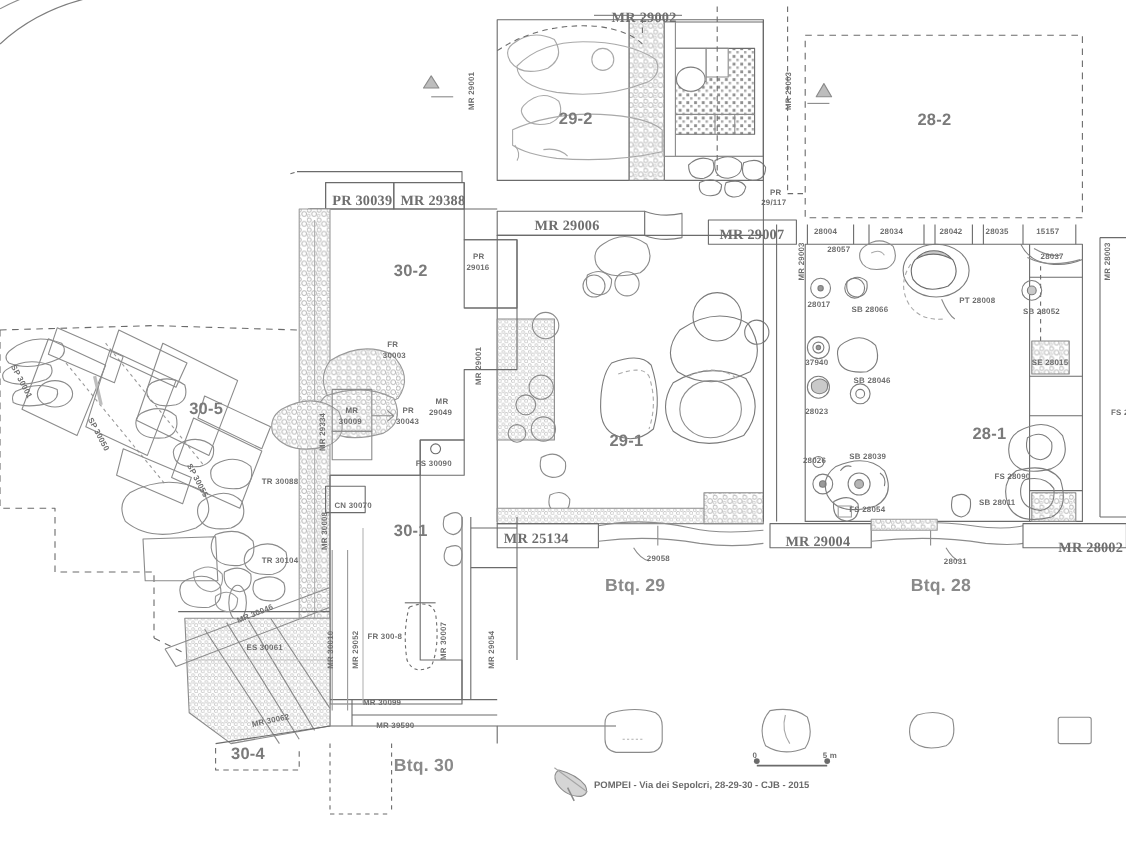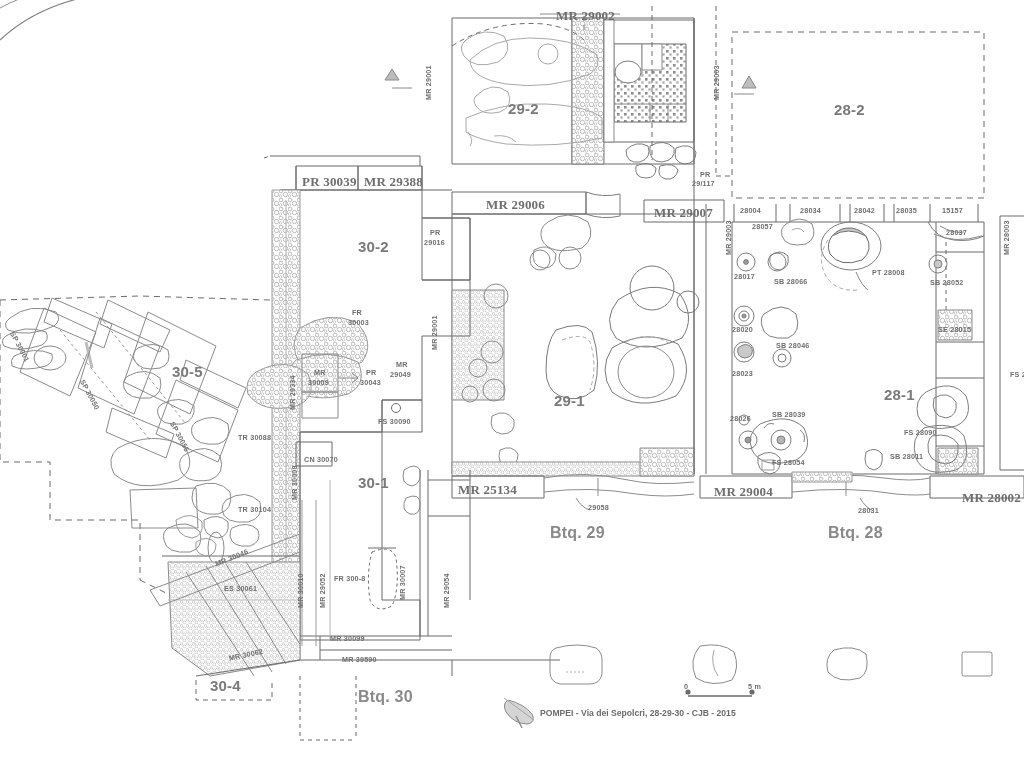--- a/index.html
+++ b/index.html
@@ -395,21 +395,21 @@
   <div class="lbl tiny" style="left:800px;top:206px;">28034</div>
   <div class="lbl tiny" style="left:854px;top:206px;">28042</div>
   <div class="lbl tiny" style="left:896px;top:206px;">28035</div>
   <div class="lbl tiny" style="left:942px;top:206px;">15157</div>
   <div class="lbl tiny" style="left:752px;top:222px;">28057</div>
   <div class="lbl tiny" style="left:946px;top:228px;">28037</div>
   <div class="lbl tiny" style="left:734px;top:272px;">28017</div>
   <div class="lbl tiny" style="left:774px;top:277px;">SB 28066</div>
   <div class="lbl tiny" style="left:872px;top:268px;">PT 28008</div>
   <div class="lbl tiny" style="left:930px;top:278px;">SB 28052</div>
-  <div class="lbl tiny" style="left:732px;top:325px;">28020</div>
+  <div class="lbl tiny" style="left:732px;top:325px;">37940</div>
   <div class="lbl tiny" style="left:776px;top:341px;">SB 28046</div>
   <div class="lbl tiny" style="left:938px;top:325px;">SE 28015</div>
   <div class="lbl tiny" style="left:732px;top:369px;">28023</div>
   <div class="lbl tiny" style="left:986px;top:370px;padding-left:24px;">FS 28045</div>
   <div class="lbl room" style="left:884px;top:386px;">28-1</div>
   <div class="lbl tiny" style="left:730px;top:414px;">28026</div>
   <div class="lbl tiny" style="left:772px;top:410px;">SB 28039</div>
   <div class="lbl tiny" style="left:904px;top:428px;">FS 28090</div>
   <div class="lbl tiny" style="left:890px;top:452px;">SB 28011</div>
   <div class="lbl tiny" style="left:772px;top:458px;">FS 28054</div>

